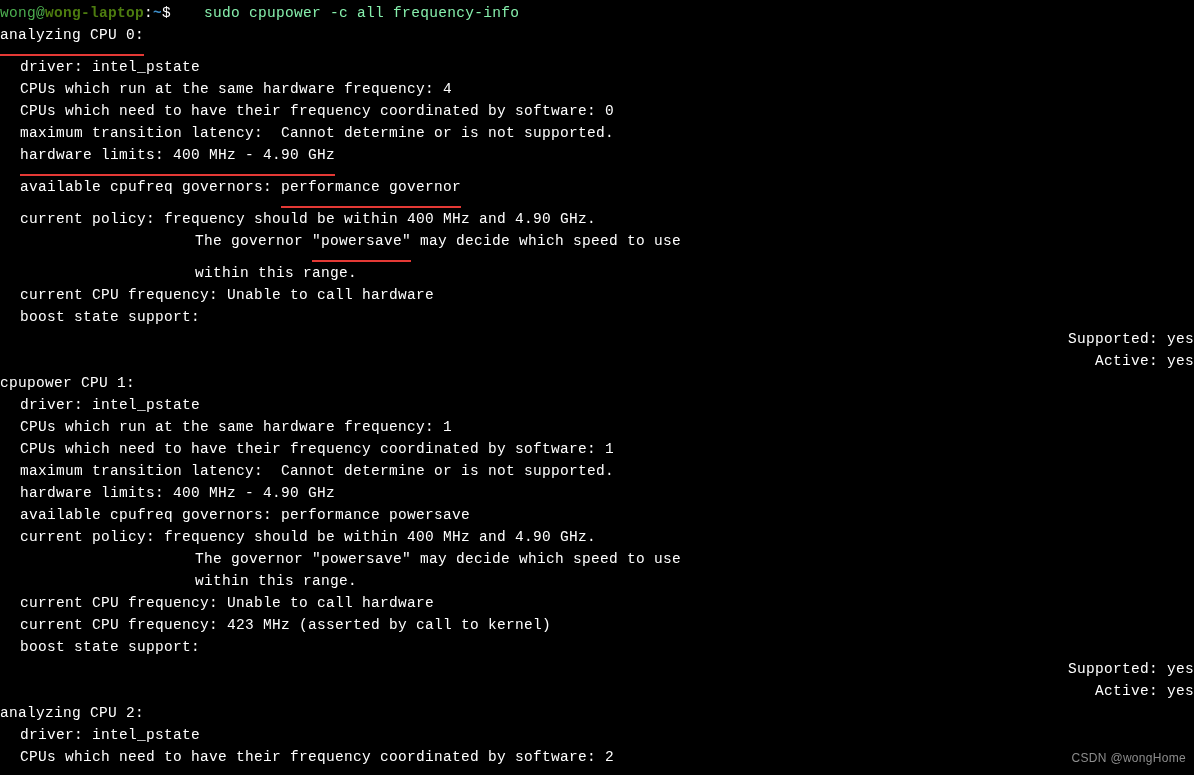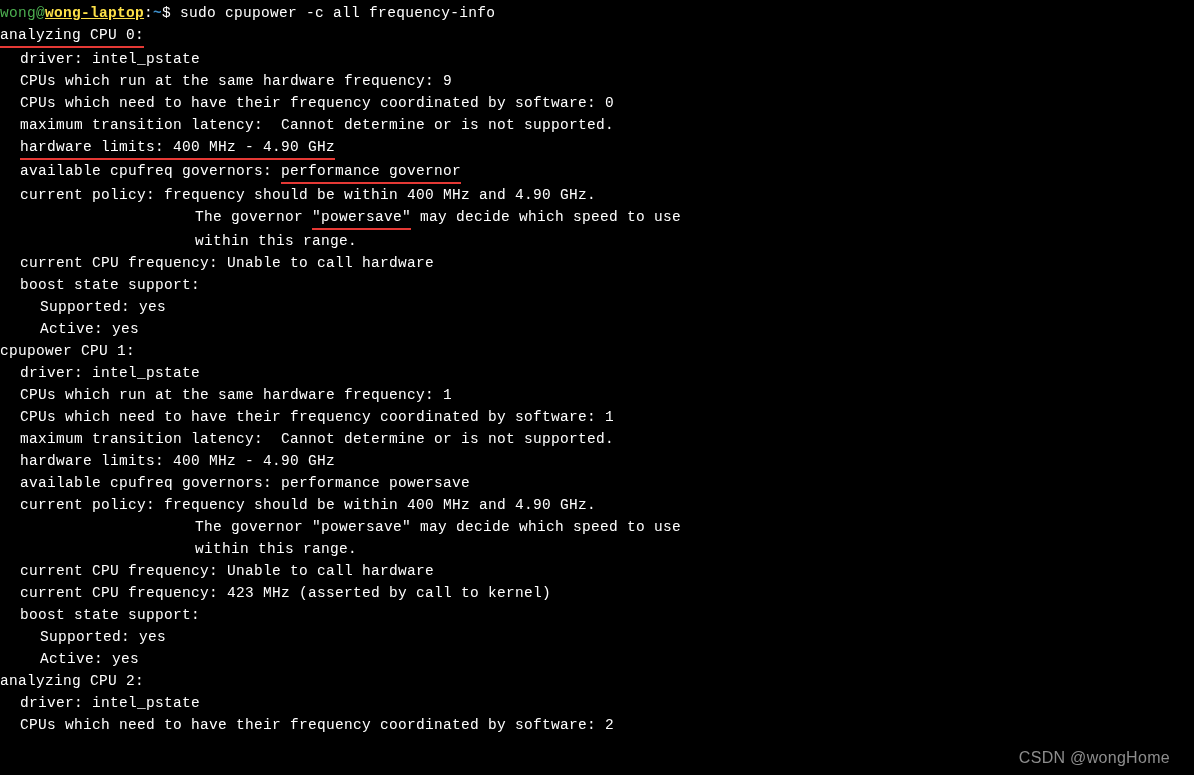--- a/index.html
+++ b/index.html
@@ -12,52 +12,52 @@
     letter-spacing: 0.3px;
     width: 1194px;
     height: 775px;
     overflow: hidden;
     position: relative;
   }
   .terminal {
     padding: 2px 0 0 0;
   }
   .prompt-user { color: #4caf50; font-weight: normal; }
-  .prompt-host { color: #fde047; font-weight: bold; text-decoration: underline; }
+  .prompt-host { color: #4d7c0f; font-weight: bold; }
   .prompt-colon { color: #ffffff; }
   .prompt-tilde { color: #3d8ec9; font-weight: bold; }
   .prompt-dollar { color: #ffffff; }
-  .cmd { color: #ffffff; }
+  .cmd { color: #86efac; margin-left: 24px; }
   .line { white-space: pre; }
   .indent1 { padding-left: 20px; }
-  .indent2 { padding-left: 40px; }
+  .indent2 { padding-left: 40px; text-align: right; }
   .indent3 { padding-left: 195px; }
   .underline-red {
     border-bottom: 2px solid #e53935;
     display: inline-block;
-    padding-bottom: 0px;
+    padding-bottom: 8px;
   }
   .watermark {
     position: absolute;
-    right: 24px;
+    right: 8px;
     bottom: 6px;
     color: #8d8d8d;
-    font-size: 16px;
+    font-size: 12px;
     font-family: Arial, sans-serif;
   }
 </style>
 </head>
 <body>
 
 <div class="terminal">
   <div class="line"><span class="prompt-user">wong</span><span class="prompt-user">@</span><span class="prompt-host">wong-laptop</span><span class="prompt-colon">:</span><span class="prompt-tilde">~</span><span class="prompt-dollar">$ </span><span class="cmd">sudo cpupower -c all frequency-info</span></div>
 
   <div class="line"><span class="underline-red">analyzing CPU 0:</span></div>
   <div class="line indent1">driver: intel_pstate</div>
-  <div class="line indent1">CPUs which run at the same hardware frequency: 9</div>
+  <div class="line indent1">CPUs which run at the same hardware frequency: 4</div>
   <div class="line indent1">CPUs which need to have their frequency coordinated by software: 0</div>
   <div class="line indent1">maximum transition latency:  Cannot determine or is not supported.</div>
   <div class="line indent1"><span class="underline-red">hardware limits: 400 MHz - 4.90 GHz</span></div>
   <div class="line indent1"><span>available cpufreq governors: </span><span class="underline-red">performance governor</span></div>
   <div class="line indent1">current policy: frequency should be within 400 MHz and 4.90 GHz.</div>
   <div class="line indent3"><span>The governor </span><span class="underline-red">"powersave"</span><span> may decide which speed to use</span></div>
   <div class="line indent3">within this range.</div>
   <div class="line indent1">current CPU frequency: Unable to call hardware</div>
   <div class="line indent1">boost state support:</div>
   <div class="line indent2">Supported: yes</div>

